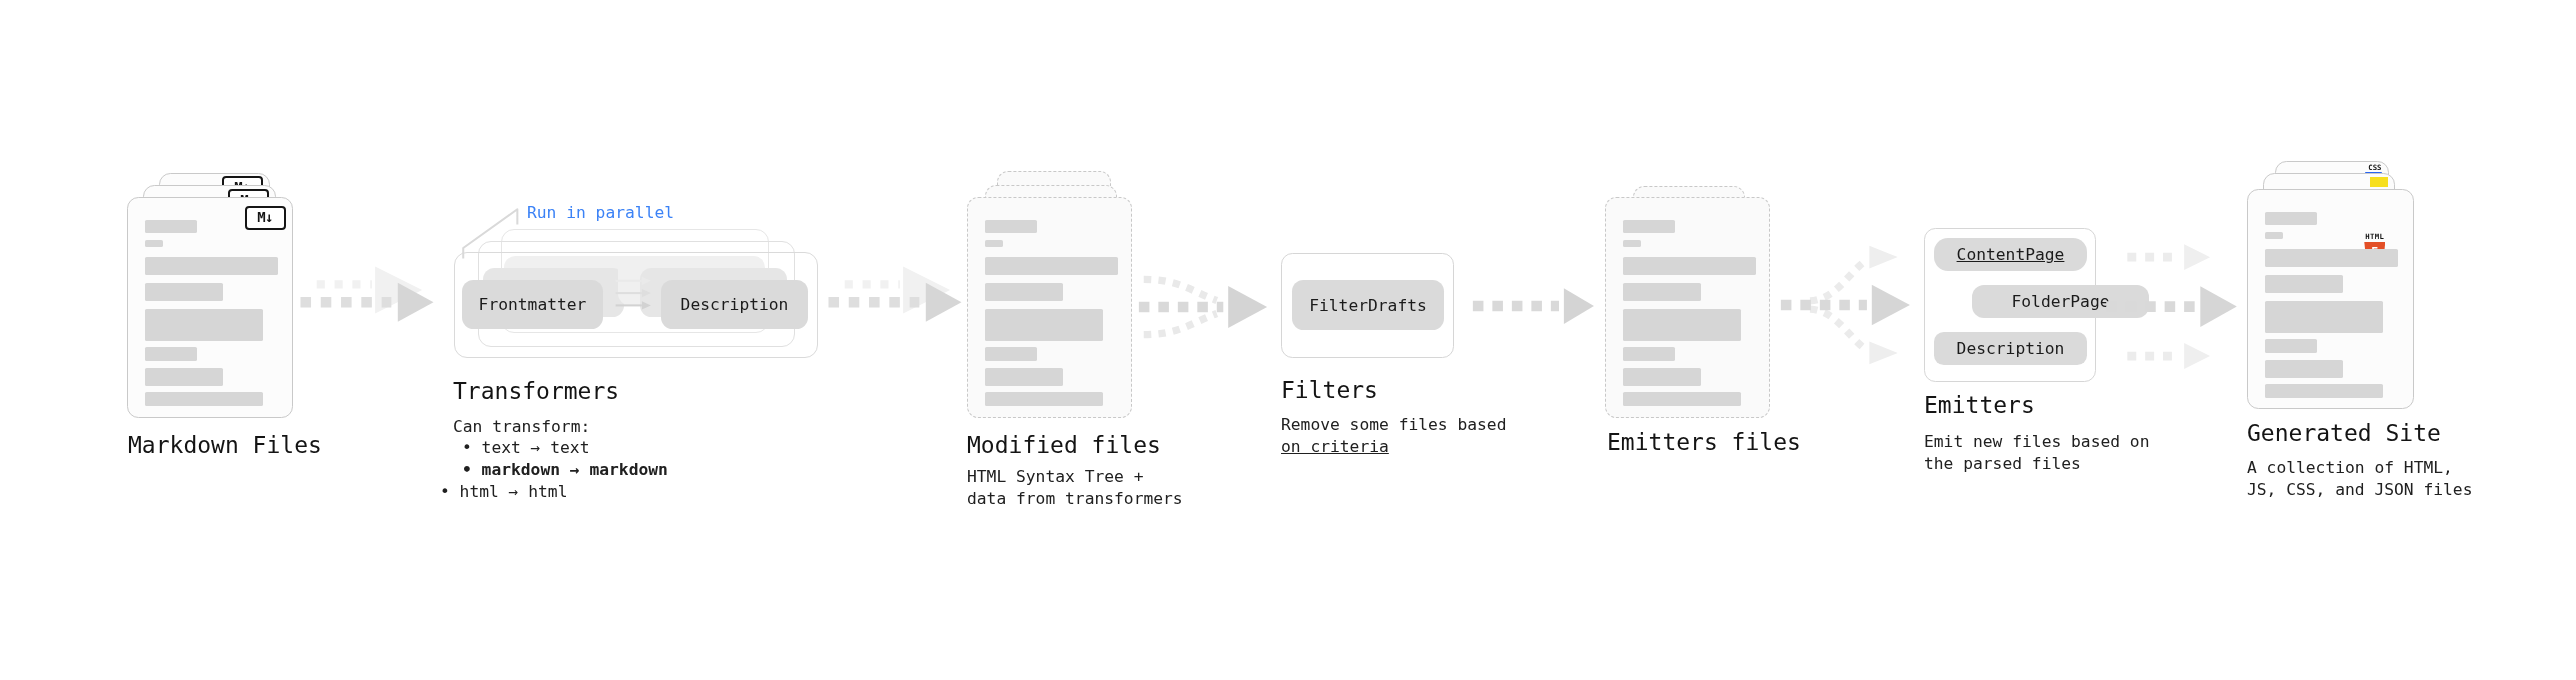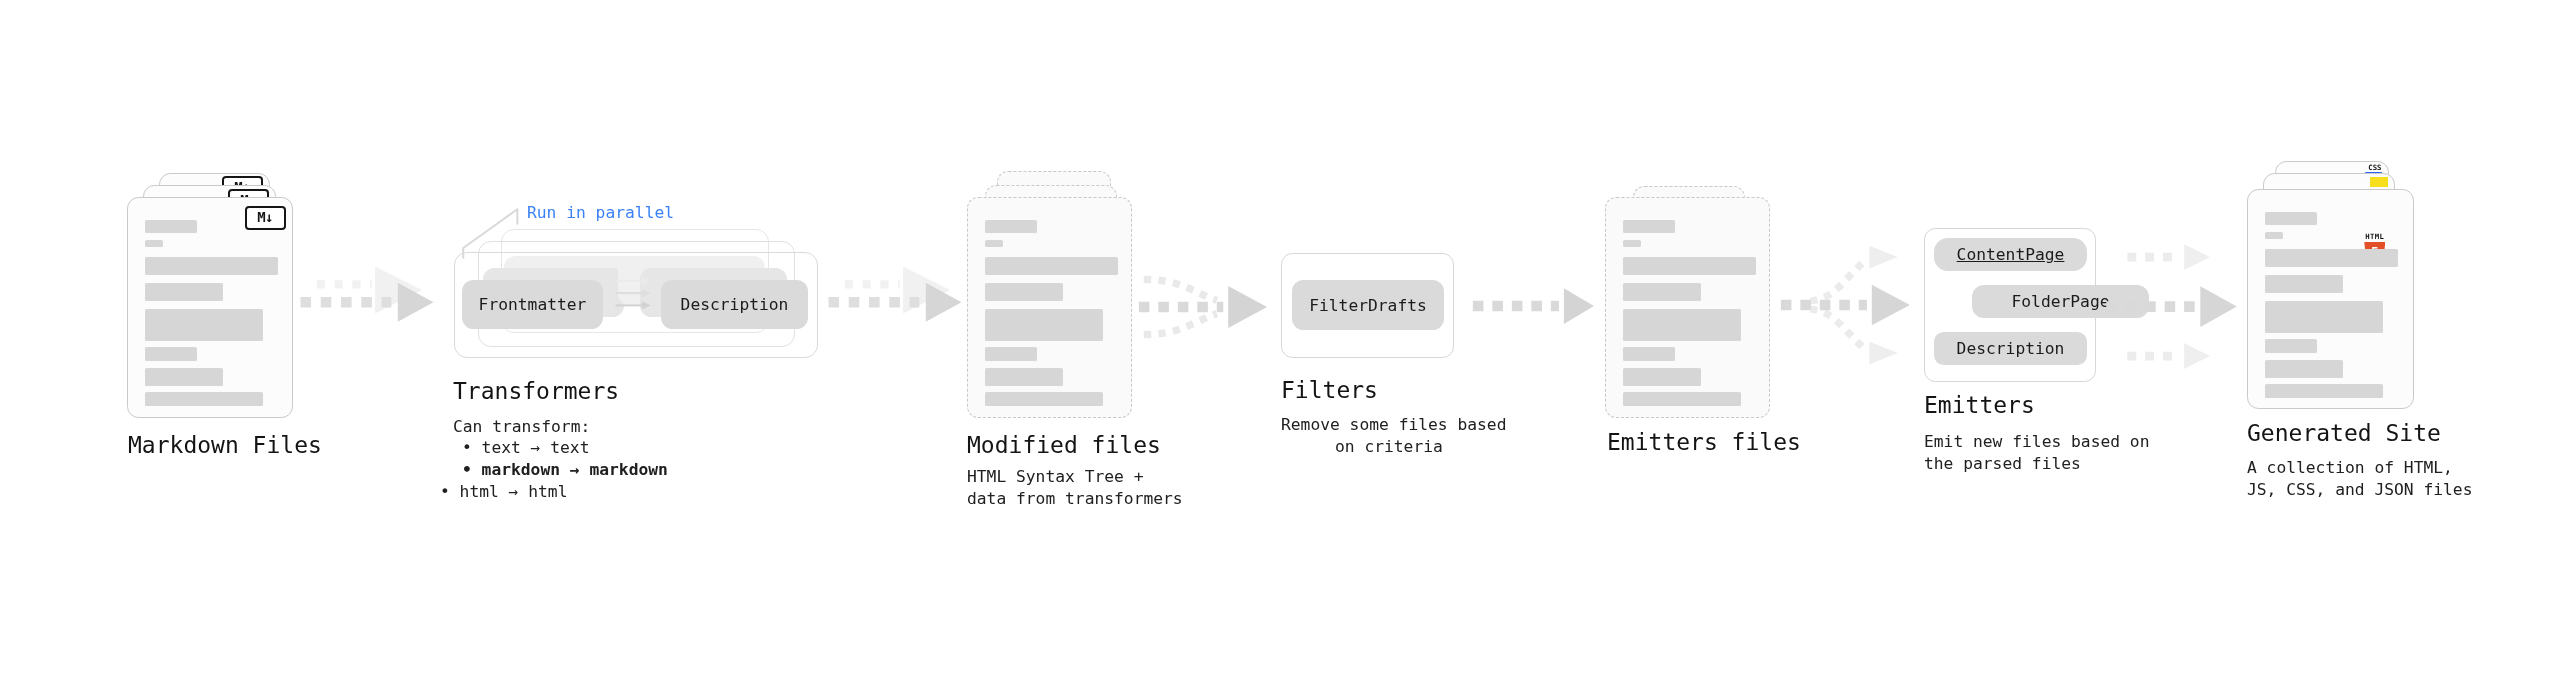--- a/index.html
+++ b/index.html
@@ -148,21 +148,21 @@
     <path d="M 12,82 C 55,82 70,68 102,56" fill="none" stroke="#e9e9e9" stroke-width="9" stroke-dasharray="9 9"></path>
     <line x1="6" y1="48" x2="110" y2="48" stroke="#d9d9d9" stroke-width="13" stroke-dasharray="13 11"></line>
     <polygon points="116,22 116,74 164,48" fill="#d4d4d4"></polygon>
   </svg>
 
   <div>
     <div class="panel" style="left:1281px;top:253px;width:173px;height:105px;"></div>
     <div class="pill" style="left:1292px;top:280px;width:152px;height:50px;">FilterDrafts</div>
     <div class="stage-title" style="left:1281px;top:377px;text-align:right;">Filters</div>
     <div class="stage-desc" style="left:1281px;top:414px;">Remove some files based</div>
-    <div class="stage-desc" style="left:1335px;top:436px;">on criteria</div>
+    <div class="stage-desc" style="left:1281px;top:436px;text-decoration:underline;">on criteria</div>
   </div>
 
   <svg class="abs" style="left:1468px;top:283px;" width="130" height="46" viewBox="0 0 160 56">
     <line x1="6" y1="28" x2="112" y2="28" stroke="#d9d9d9" stroke-width="13" stroke-dasharray="13 11"></line>
     <polygon points="118,6 118,50 155,28" fill="#d4d4d4"></polygon>
   </svg>
 
   <div>
     <div class="card dashed" style="left:1633px;top:186px;width:112px;height:221px;"></div>
     <div class="card dashed" style="left:1605px;top:197px;width:165px;height:221px;">

